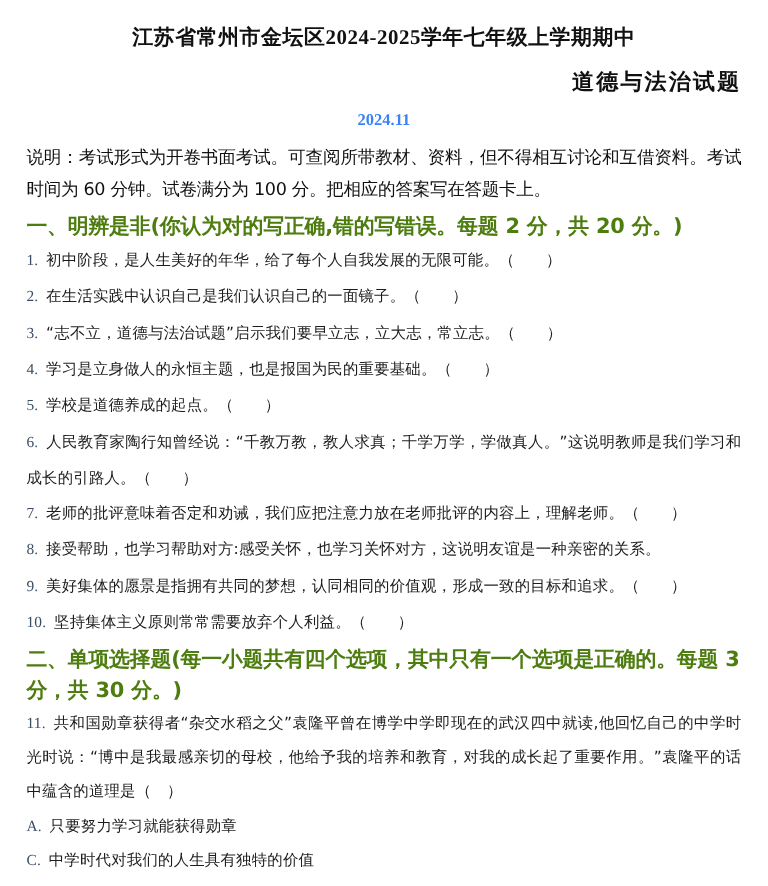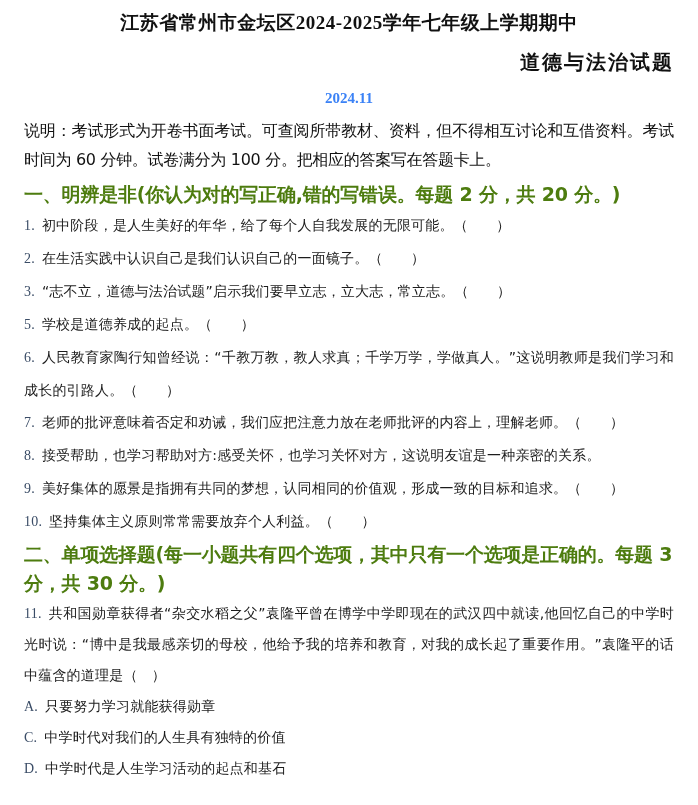--- a/index.html
+++ b/index.html
@@ -2,21 +2,21 @@
 <html><head>
 <meta charset="utf-8">
 <style>
   html,body { margin:0; padding:0; background:#ffffff; }
   .paper {
     position:relative;
     width:698px; height:805px;
     margin:0 auto;
     background:#ffffff;
     box-sizing:border-box;
-    padding:0 24px;
+    padding:12px 24px;
     overflow:hidden;
     font-family:"DejaVu Sans","Liberation Sans",sans-serif;
     color:#1c1c1c;
   }
   .t1 {
     text-align:center; font-size:19px; font-weight:700;
     margin:10px 0 0; line-height:26px; color:#111;
     font-family:"Liberation Serif","DejaVu Serif",serif;
     letter-spacing:0.5px;
   }
@@ -61,20 +61,21 @@
   <div class="date">2024.11</div>
 
   <p class="instructions">说明：考试形式为开卷书面考试。可查阅所带教材、资料，但不得相互讨论和互借资料。考试时间为 60 分钟。试卷满分为 100 分。把相应的答案写在答题卡上。</p>
 
   <p class="section-header">一、明辨是非(你认为对的写正确,错的写错误。每题 2 分，共 20 分。)</p>
 
   <div class="sec1">
     <p class="question"><span class="qnum">1.</span><span>初中阶段，是人生美好的年华，给了每个人自我发展的无限可能。（　　）</span></p>
     <p class="question"><span class="qnum">2.</span><span>在生活实践中认识自己是我们认识自己的一面镜子。（　　）</span></p>
     <p class="question"><span class="qnum">3.</span><span>“志不立，道德与法治试题”启示我们要早立志，立大志，常立志。（　　）</span></p>
+    <p class="question"><span class="qnum">4.</span><span>学习是立身做人的永恒主题，也是报国为民的重要基础。（　　）</span></p>
     <p class="question"><span class="qnum">5.</span><span>学校是道德养成的起点。（　　）</span></p>
     <p class="question"><span class="qnum">6.</span><span>人民教育家陶行知曾经说：“千教万教，教人求真；千学万学，学做真人。”这说明教师是我们学习和成长的引路人。（　　）</span></p>
     <p class="question"><span class="qnum">7.</span><span>老师的批评意味着否定和劝诫，我们应把注意力放在老师批评的内容上，理解老师。（　　）</span></p>
     <p class="question"><span class="qnum">8.</span><span>接受帮助，也学习帮助对方:感受关怀，也学习关怀对方，这说明友谊是一种亲密的关系。</span></p>
     <p class="question"><span class="qnum">9.</span><span>美好集体的愿景是指拥有共同的梦想，认同相同的价值观，形成一致的目标和追求。（　　）</span></p>
     <p class="question"><span class="qnum">10.</span><span>坚持集体主义原则常常需要放弃个人利益。（　　）</span></p>
   </div>
 
   <p class="section-header second">二、单项选择题(每一小题共有四个选项，其中只有一个选项是正确的。每题 3 分，共 30 分。)</p>
 

